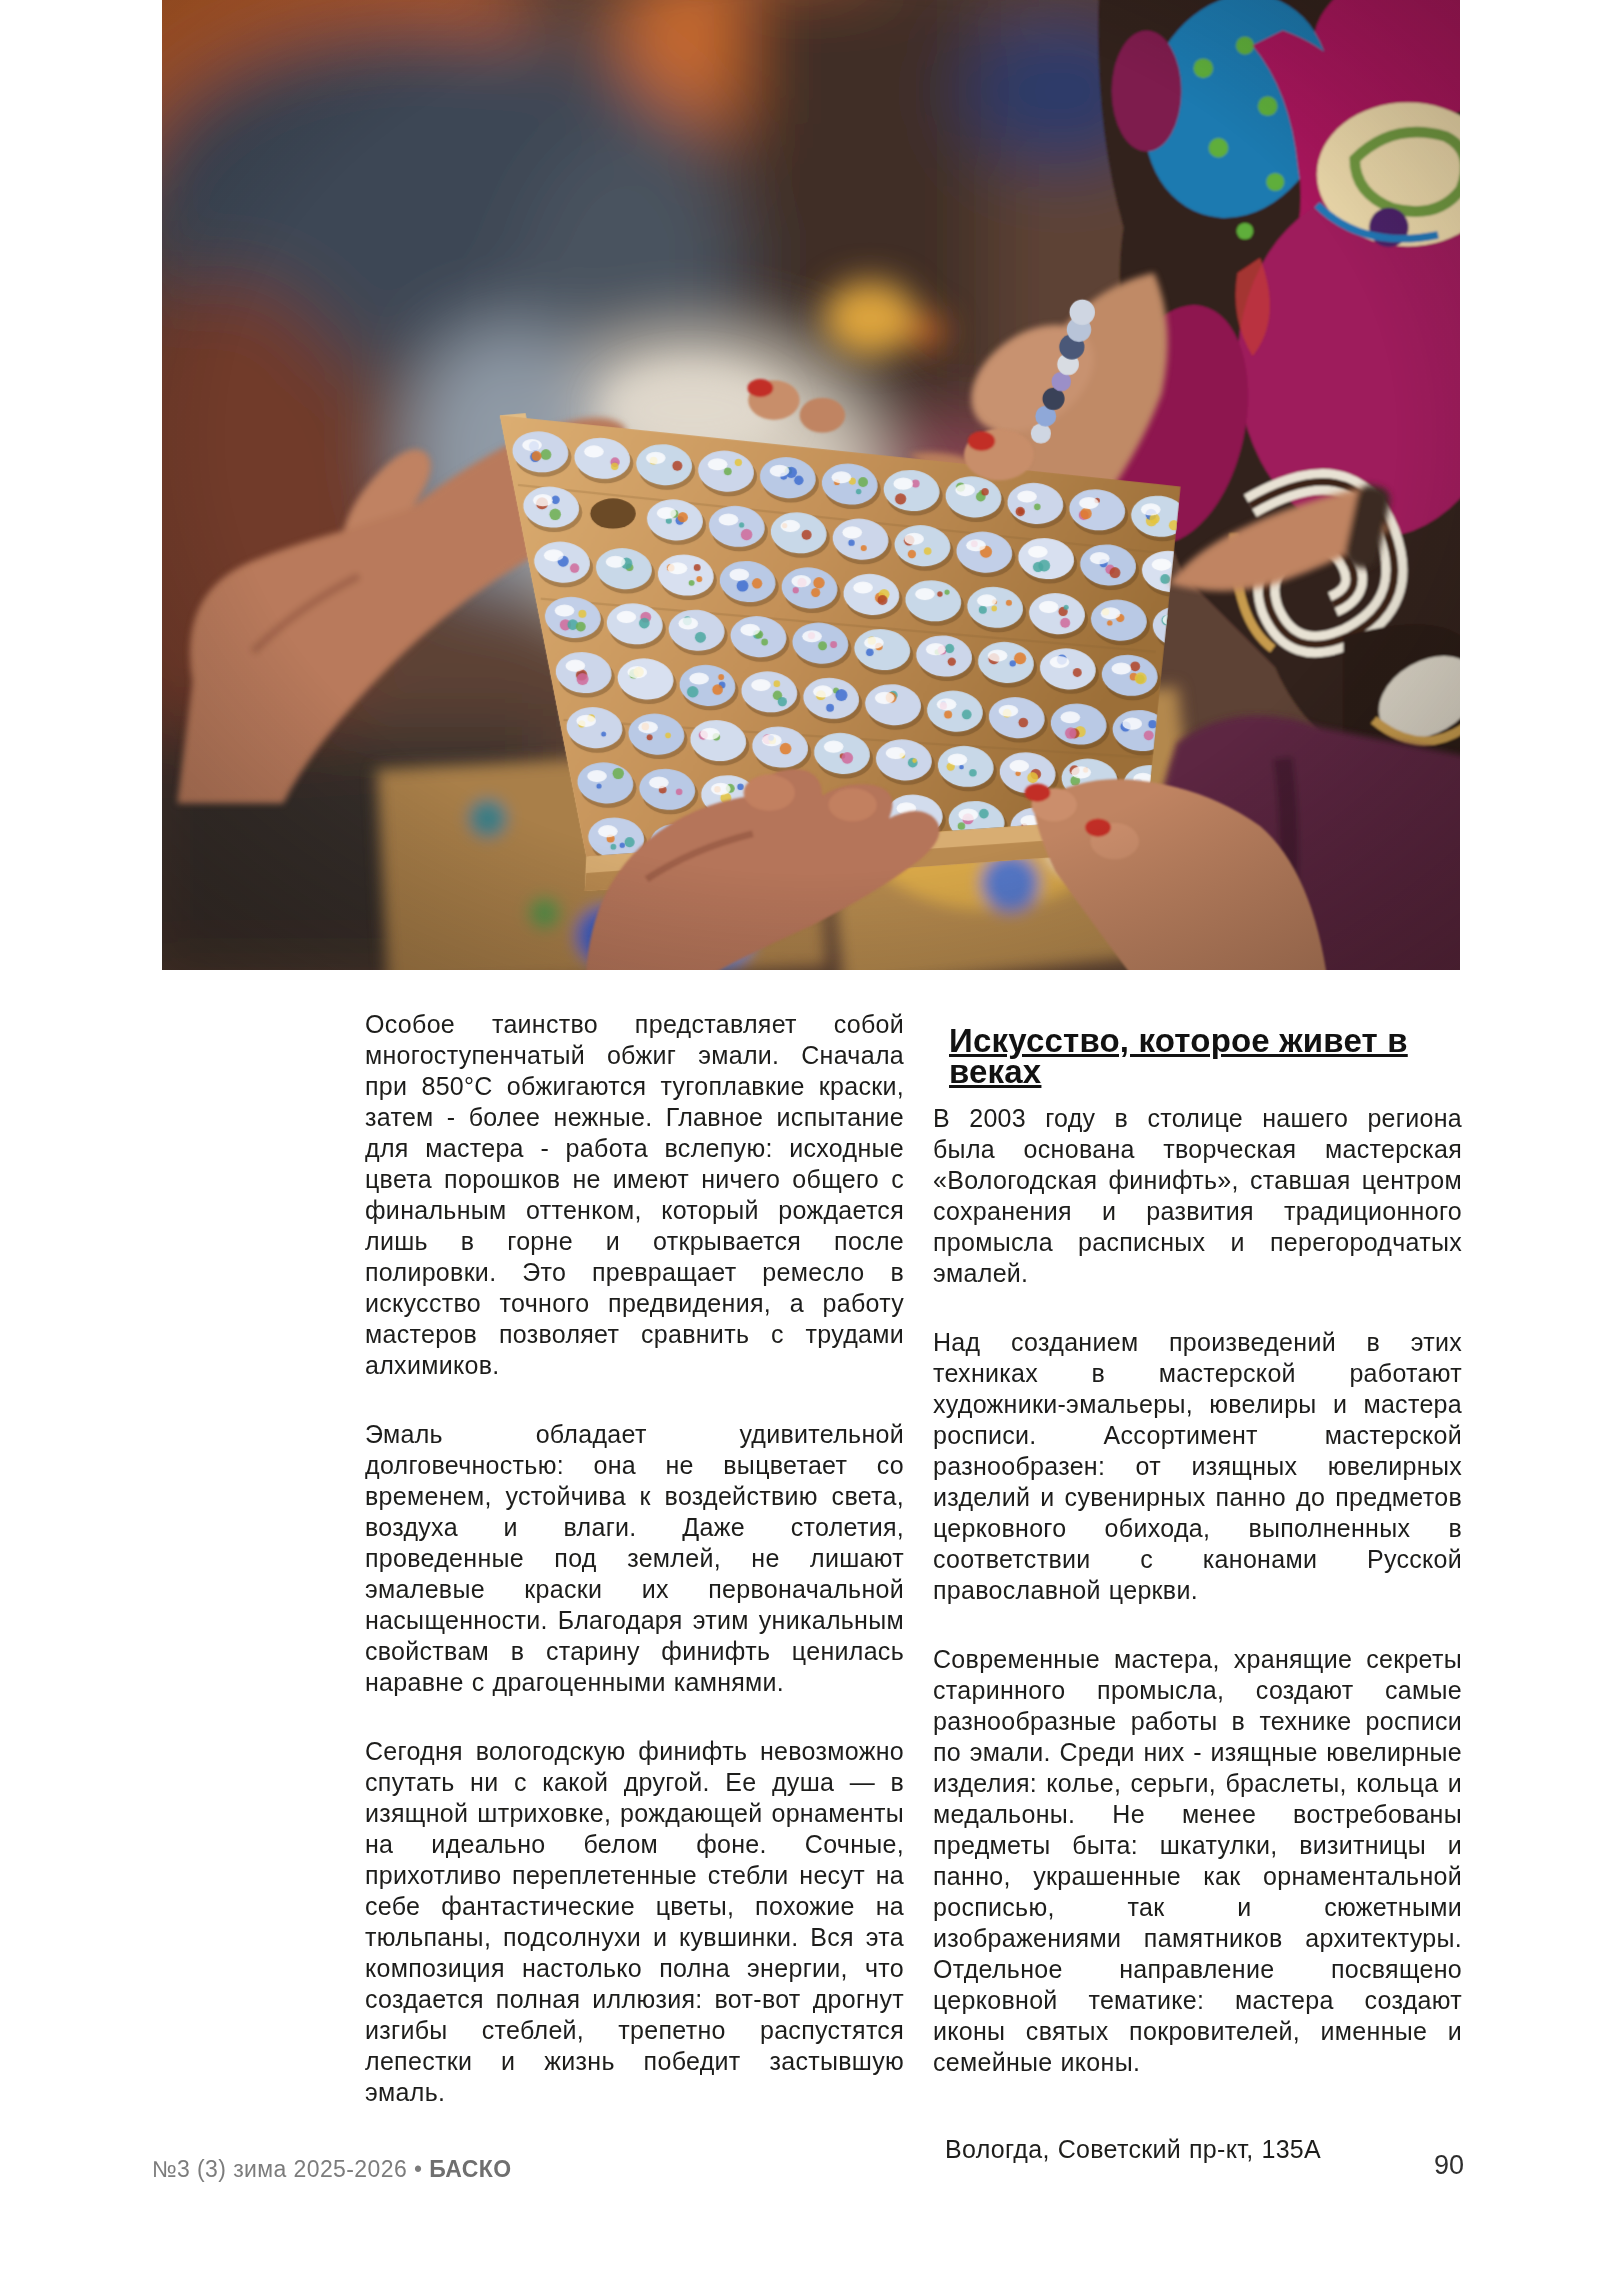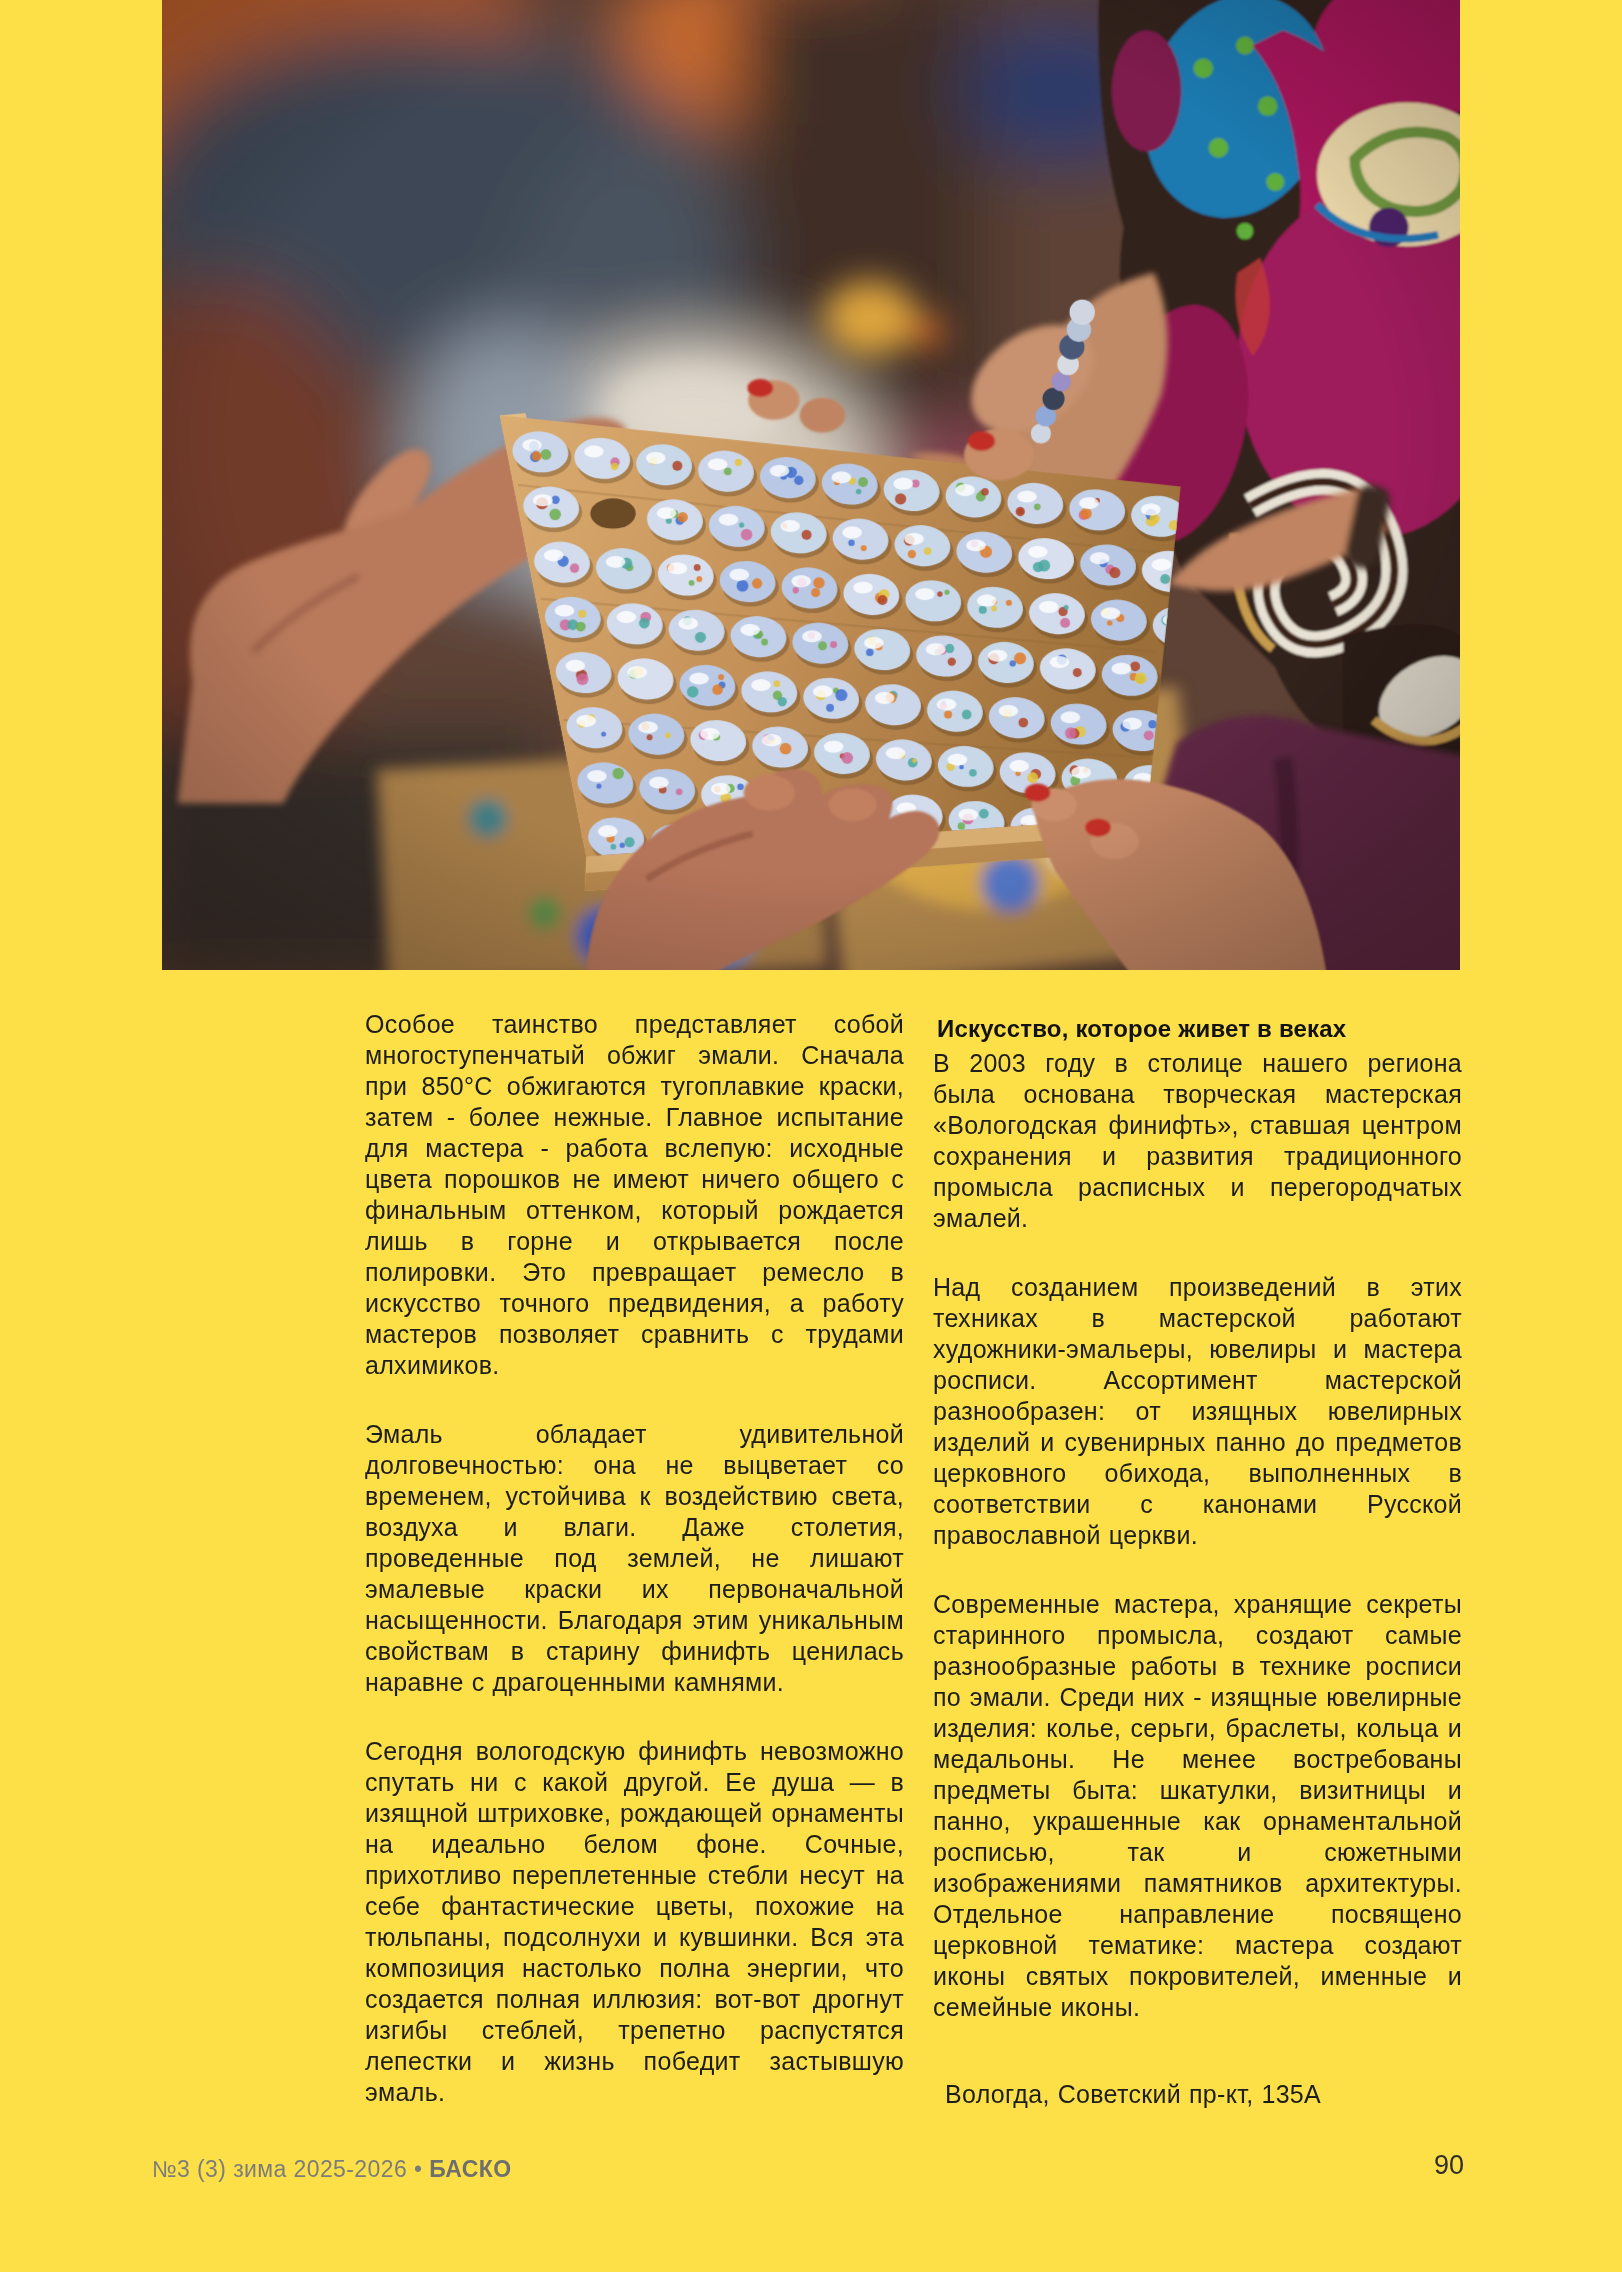--- a/index.html
+++ b/index.html
@@ -1,36 +1,37 @@
 <!DOCTYPE html>
 <html style="font-size:12px"><head>
 <meta charset="utf-8">
 <style>
   html,body{margin:0;padding:0;background:#e8e8e8;}
   .page{
-    position:relative;width:1623px;height:2273px;background:#fde047;
+    position:relative;width:1623px;height:2273px;background:#ffffff;
     font-family:"Liberation Sans",sans-serif;overflow:hidden;margin:0 auto;
   }
   
   .photo{
     position:absolute;left:162px;top:0;width:1298px;height:970px;
     overflow:hidden;background:#5d4335;
   }
   .photo svg{display:block;width:100%;height:100%;}
   
   .col{position:absolute;top:1009px;}
   .col-left{left:365px;width:539px;}
   .col-right{left:933px;width:529px;}
   .col p{
     margin:0 0 38px 0;font-size:25px;line-height:31px;color:#1d1d1b;
     text-align:justify;letter-spacing:0.3px;word-spacing:0.8px;
   }
   .col h2,.col h3{
-    margin:4px;font-size:24px;line-height:31px;font-weight:bold;color:#121212;
+    margin:16px;font-size:33px;line-height:31px;font-weight:bold;color:#121212;
     letter-spacing:0.2px;
+    text-decoration:underline;
   }
   .buy{margin-top:56px;}
   .buy p{margin:12px;text-align:left;}
   
   .footer-left{
     position:absolute;left:152px;top:2156px;font-size:23px;color:#7c7c7c;
     letter-spacing:0.4px;
   }
   .footer-left .brand{font-weight:bold;color:#6f6f6f;}
   .page-number{

